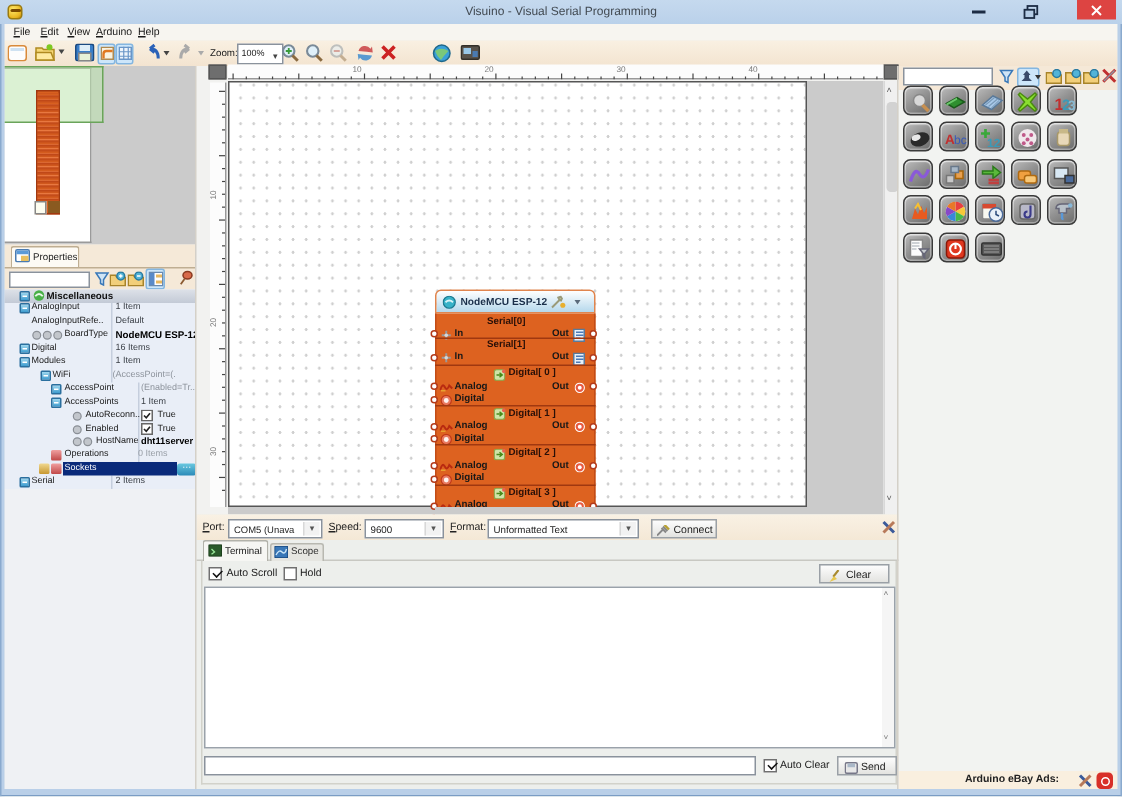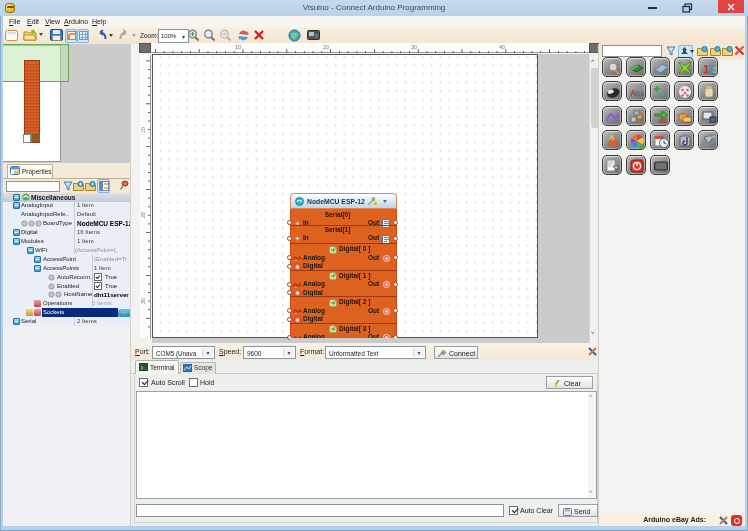--- a/index.html
+++ b/index.html
@@ -15,21 +15,21 @@
 .texp:after{content:"";position:absolute;left:1px;right:1px;top:2px;height:1px;background:#fff;}
 .tico{position:absolute;width:7px;height:7px;border-radius:1px;}
 .pin{position:absolute;width:5px;height:5px;border-radius:50%;background:#fff;border:1px solid #b33a1a;}
 .ibtn{position:absolute;width:20px;height:20px;border-radius:5px;border:1.5px solid #3a3a3a;background:linear-gradient(145deg,#bdbdbd 0%,#949494 45%,#6a6a6a 100%);box-shadow:inset 0 0 0 1px rgba(255,255,255,.35), inset 0 1px 1px rgba(255,255,255,.5);}
 .ibtn svg{position:absolute;left:2px;top:2px;}
 </style></head><body>
 <div id="w">
 <div class="a" style="left:0;top:0;width:748px;height:16px;background:linear-gradient(#c5d9ee,#bad1ea);"></div>
 <div class="a" style="left:5px;top:3px;width:10px;height:10px;border-radius:3px;background:radial-gradient(circle at 35% 30%,#ffe96a,#e8b520 70%,#b77f10);border:0.5px solid #9a7a10;"></div>
 <div class="a" style="left:6.5px;top:6px;width:7px;height:2px;background:#7a4a00;border-radius:1px;"></div>
-<div class="a" style="left:0;top:2.5px;width:748px;height:11px;font-size:8px;color:#424a52;text-align:center;">Visuino - Connect Arduino Programming</div>
+<div class="a" style="left:0;top:2.5px;width:748px;height:11px;font-size:8px;color:#424a52;text-align:center;">Visuino - Visual Serial Programming</div>
 <div class="a" style="left:648px;top:7px;width:9px;height:1.5px;background:#1c2c44;"></div>
 <svg class="a" style="left:682px;top:3px;" width="11" height="10">
       <rect x="3" y="1" width="6.5" height="5.5" fill="none" stroke="#1c2c44" stroke-width="1.2"></rect>
       <rect x="1" y="3.5" width="6.5" height="5.5" fill="#b6cde6" stroke="#1c2c44" stroke-width="1.2"></rect>
     </svg>
 <div class="a" style="left:718px;top:0;width:26px;height:13px;background:#dd4442;"></div>
 <svg class="a" style="left:727px;top:3px;" width="8" height="8">
       <path d="M1 1 L7 7 M7 1 L1 7" stroke="#fff" stroke-width="1.3"></path>
     </svg>
 <div class="a" style="left:3px;top:16px;width:742px;height:11px;background:#f7f5f0;"></div>

